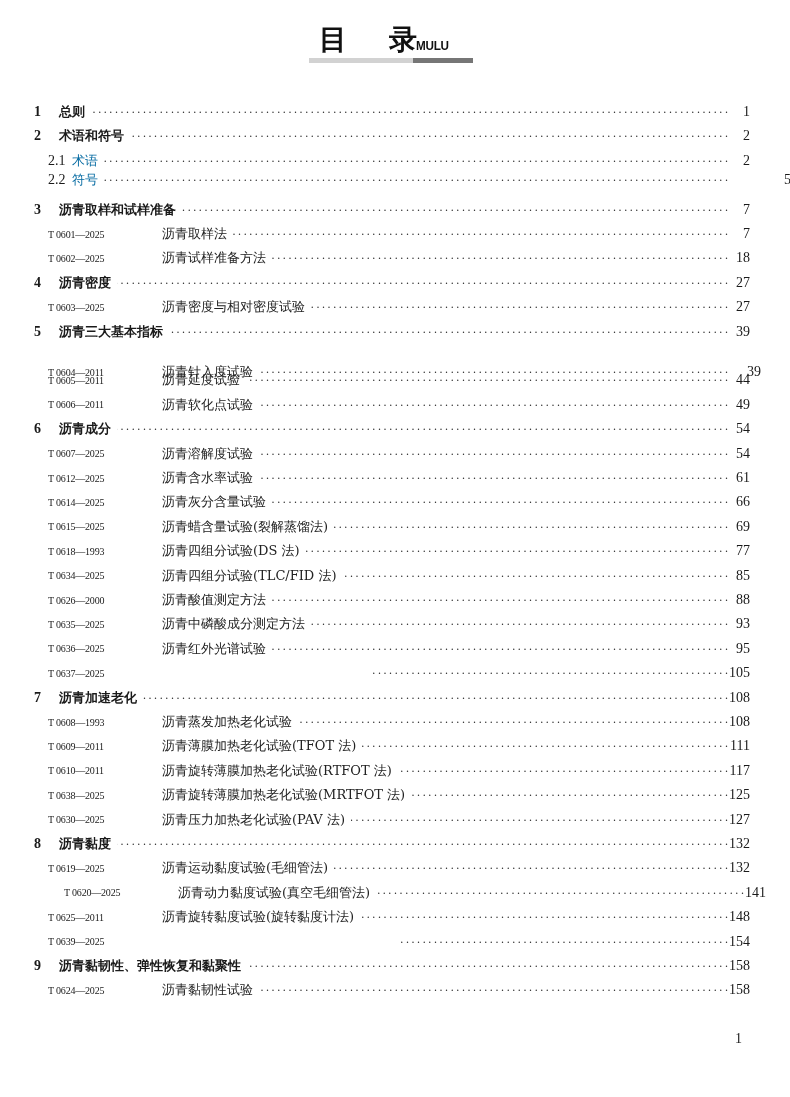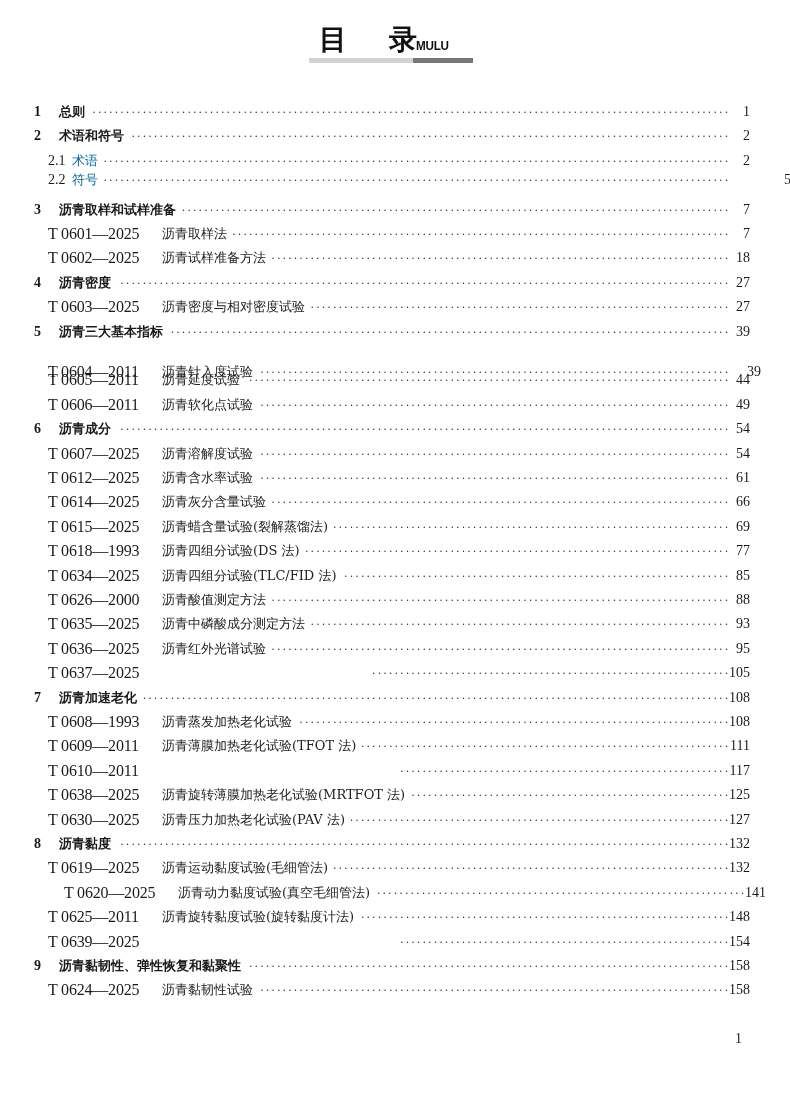--- a/index.html
+++ b/index.html
@@ -13,21 +13,21 @@
   .bar-light { position:absolute; left:0; top:36px; width:104px; height:5px; background:#d2d2d2; }
   .bar-dark { position:absolute; left:104px; top:36px; width:60px; height:5px; background:#767676; }
 
   .toc { position:absolute; left:0; top:100px; width:790px; }
   .row { position:absolute; left:0; width:790px; height:24px; display:flex; align-items:center; font-size:13.5px; white-space:nowrap; }
   .row .num { font-family:"Liberation Serif",serif; font-weight:bold; font-size:14px; }
   .row.chapter .num { position:absolute; left:34px; }
   .row.chapter .label { position:absolute; left:59px; font-family:"DejaVu Sans",sans-serif; font-weight:bold; font-size:13px; }
   .row.section .code { position:absolute; left:48px; font-family:"Liberation Serif",serif; font-size:14px; }
   .row.section .label { position:absolute; left:72px; font-family:"DejaVu Serif",serif; font-size:13px; color:#0369a1; }
-  .row.std .code { position:absolute; left:48px; font-family:"Liberation Serif",serif; font-size:16px; letter-spacing:-0.2px; }
+  .row.std .code { position:absolute; left:48px; font-family:"Liberation Serif",serif; font-size:10px; letter-spacing:-0.2px; }
   .row.std .label { position:absolute; left:162px; font-family:"DejaVu Serif",serif; font-size:13px; color:#222; }
   .leader { position:absolute; right:60px; height:24px; overflow:hidden; color:#333; font-family:"Liberation Serif",serif; font-size:12px; letter-spacing:1.6px; line-height:24px; text-align:right; }
   .page { position:absolute; right:40px; font-family:"Liberation Serif",serif; font-size:14px; text-align:right; }
   .footer-page { position:absolute; left:735px; top:1031px; font-family:"Liberation Serif",serif; font-size:14px; }
 </style>
 </head>
 <body>
 
 <div class="title-wrap">
   <span class="title-ch c1">目</span>
@@ -194,20 +194,21 @@
       <span class="page">108</span>
     </div>
     <div class="row std" style="top: 634.4px;">
       <span class="code">T 0609—2011</span>
       <span class="label">沥青薄膜加热老化试验(TFOT 法)</span>
       <span class="leader" style="width: 368px; left: 362px; right: auto; text-align: right; direction: rtl;">············································································</span>
       <span class="page">111</span>
     </div>
     <div class="row std" style="top: 658.8px;">
       <span class="code">T 0610—2011</span>
+      <span class="label">沥青旋转薄膜加热老化试验(RTFOT 法)</span>
       <span class="leader" style="width: 332px; left: 398px; right: auto; text-align: right; direction: rtl;">·····································································</span>
       <span class="page">117</span>
     </div>
     <div class="row std" style="top: 683.2px;">
       <span class="code">T 0638—2025</span>
       <span class="label">沥青旋转薄膜加热老化试验(MRTFOT 法)</span>
       <span class="leader" style="width: 319px; left: 411px; right: auto; text-align: right; direction: rtl;">··································································</span>
       <span class="page">125</span>
     </div>
     <div class="row std" style="top: 707.6px;">

